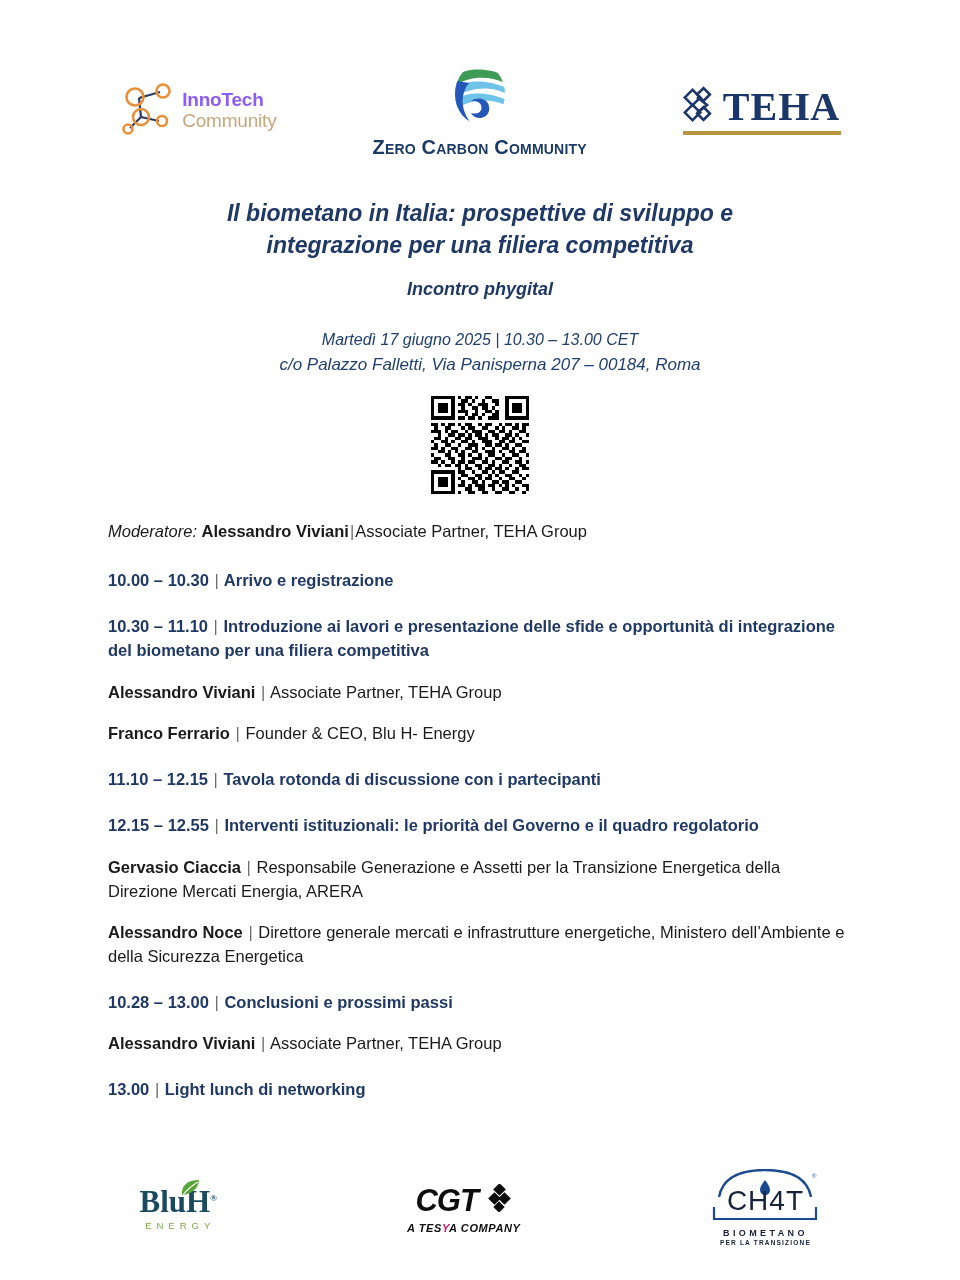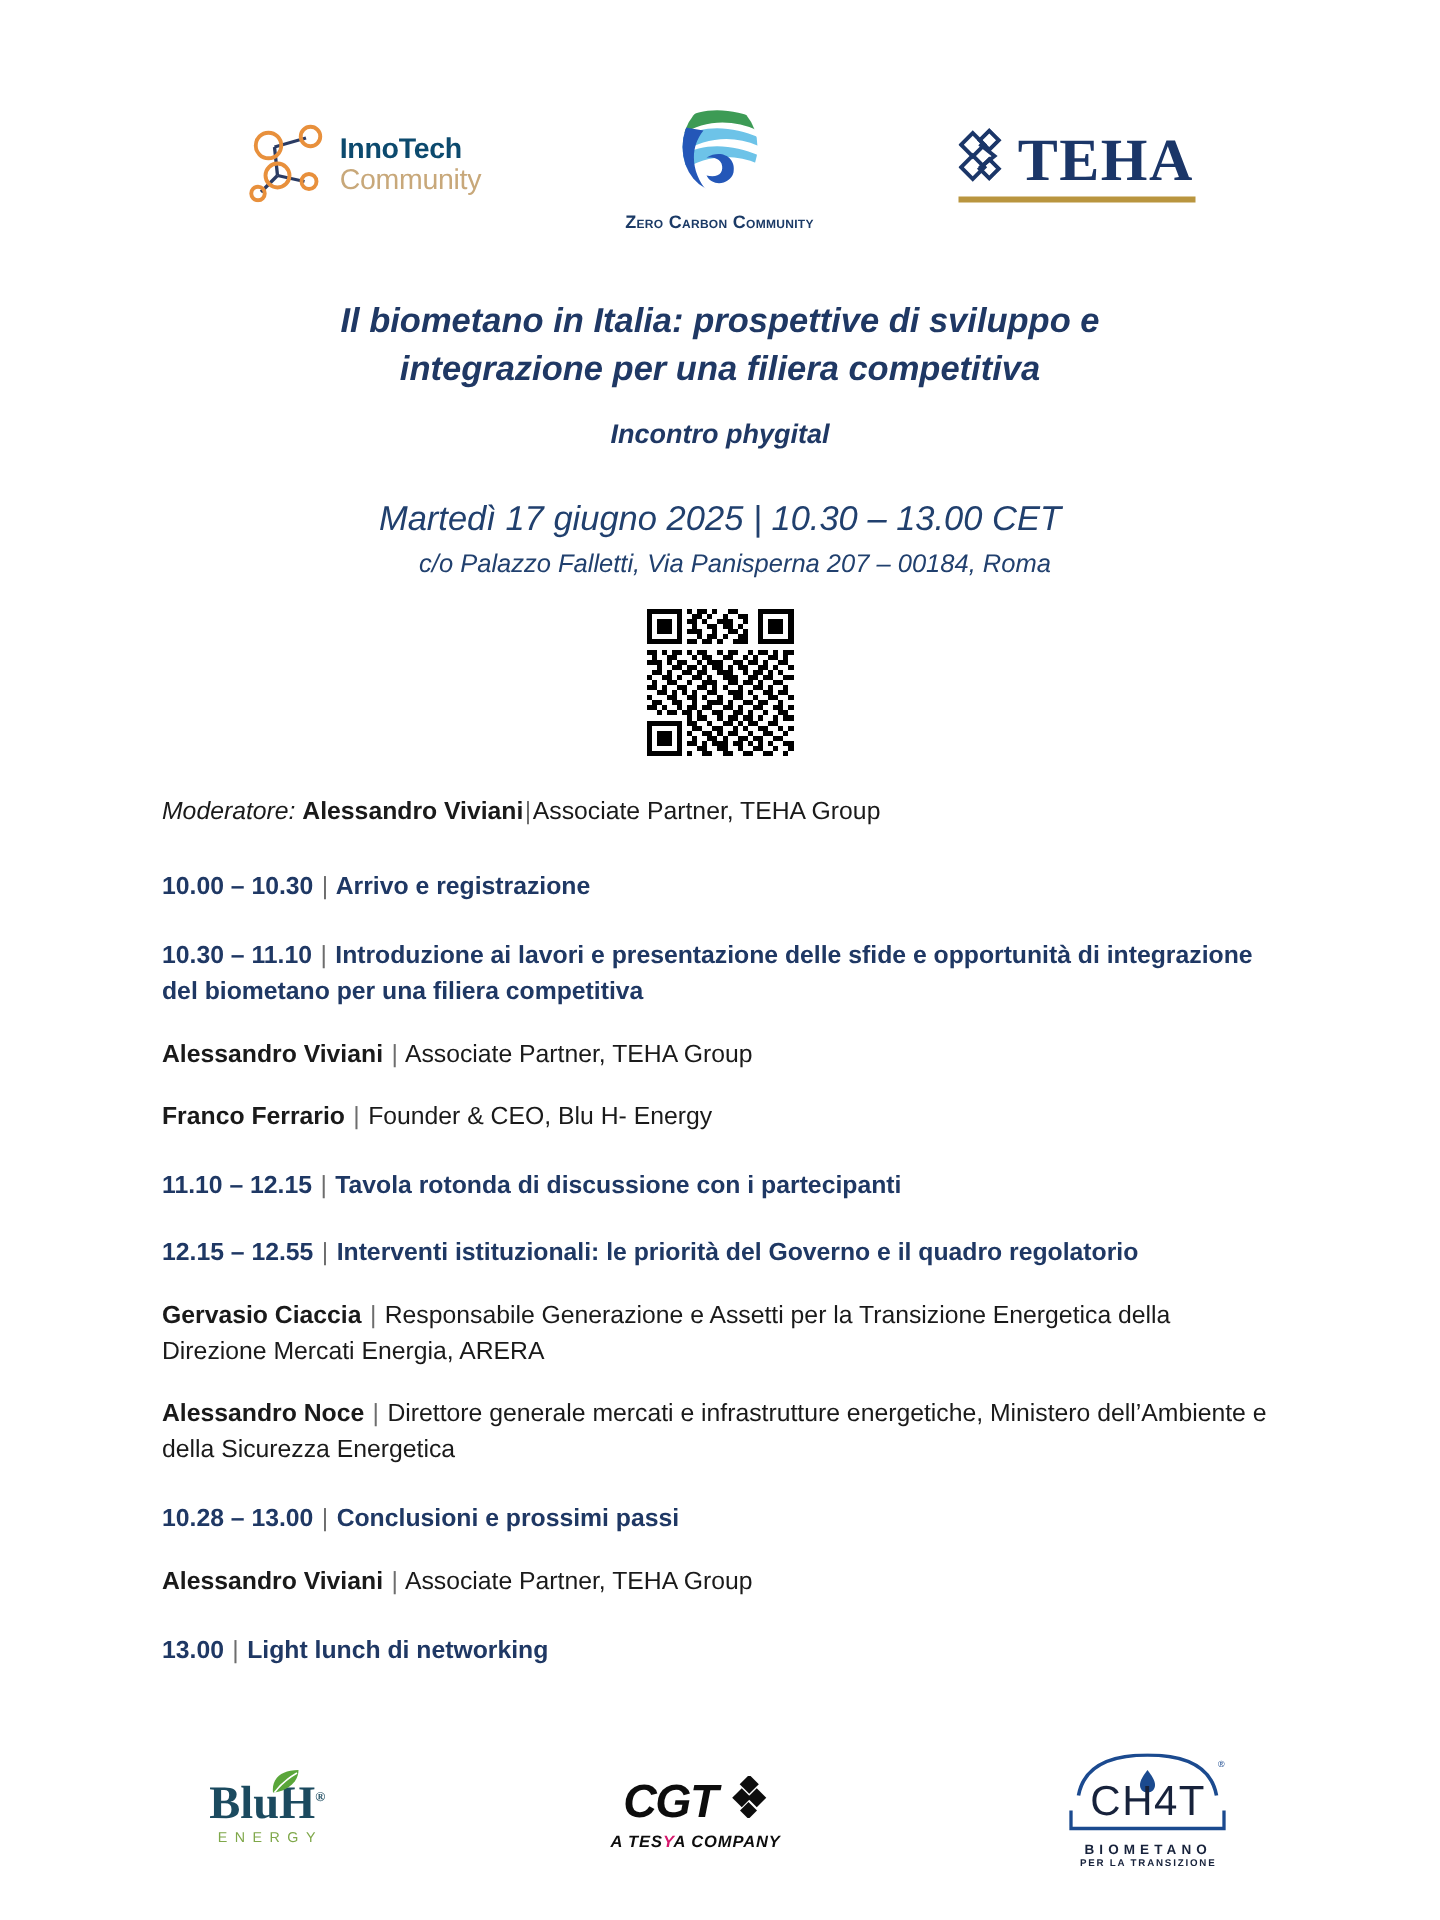--- a/index.html
+++ b/index.html
@@ -39,39 +39,39 @@
     gap: 7px;
   }
   .innotech-text {
     display: flex;
     flex-direction: column;
     line-height: 1.0;
   }
   .innotech-top {
     font-size: 19px;
     font-weight: bold;
-    color: #0c4a6e;
+    color: #8b5cf6;
     letter-spacing: -0.2px;
   }
   .innotech-bottom {
     font-size: 19px;
     color: #c8a87a;
     letter-spacing: -0.2px;
     margin-top: 2px;
   }
 
   
   .zcc {
     display: flex;
     flex-direction: column;
     align-items: center;
     gap: 5px;
   }
   .zcc-text {
-    font-size: 12px;
+    font-size: 20px;
     font-weight: bold;
     color: #1b3a66;
     letter-spacing: 0.2px;
     font-variant: small-caps;
   }
 
   
   .teha {
     display: flex;
     flex-direction: column;
@@ -111,21 +111,21 @@
     margin: 0 auto;
   }
   .doc-subtitle {
     font-size: 18px;
     font-weight: bold;
     font-style: italic;
     color: #1f3864;
     margin-top: 18px;
   }
   .event-when {
-    font-size: 23px;
+    font-size: 16px;
     font-style: italic;
     color: #21406e;
     margin-top: 28px;
     line-height: 1.5;
   }
   .event-where {
     font-size: 17px;
     font-style: italic;
     color: #21406e;
     line-height: 1.5;

